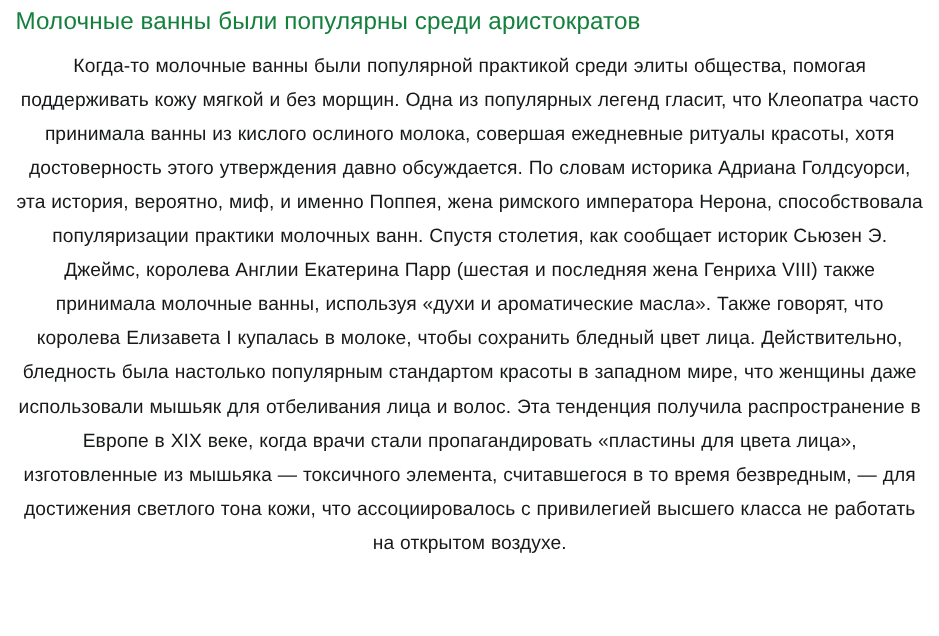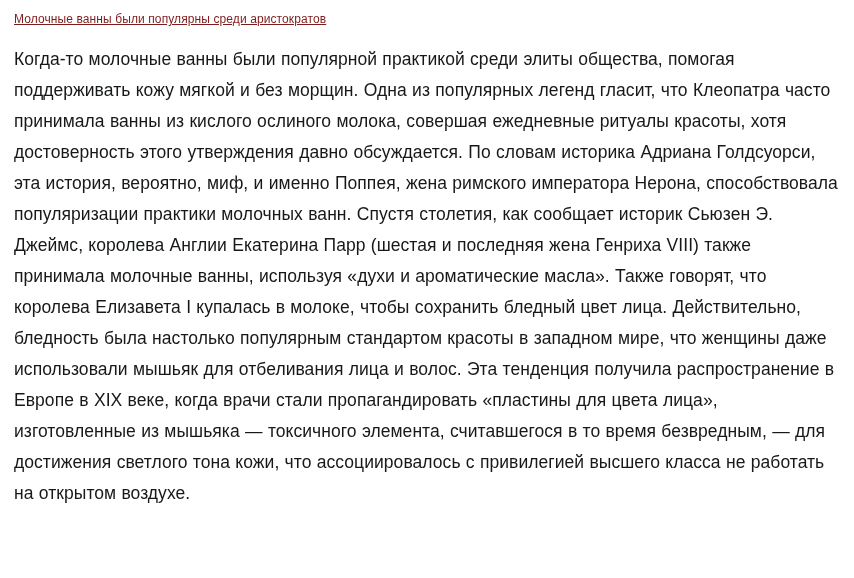--- a/index.html
+++ b/index.html
@@ -14,34 +14,33 @@
     color: #1a1a1a;
     overflow: hidden;
   }
   .article {
     box-sizing: border-box;
     width: 854px;
     height: 578px;
     padding: 8px 14px 0 14px;
   }
   .article-heading {
-    font-size: 12px;
+    font-size: 22px;
     font-weight: 400;
     line-height: 22px;
-    color: #7f1d1d;
+    color: #15803d;
     margin: 0 0 14px 0;
     letter-spacing: 0.1px;
-    text-decoration: underline;
   }
   .article-body {
     font-size: 17.5px;
     line-height: 31px;
     color: #16181a;
     margin: 0;
-    text-align: left;
+    text-align: center;
     letter-spacing: 0.05px;
     word-spacing: 0.4px;
   }
 </style>
 </head>
 <body>
 
 <div class="article">
   <h1 class="article-heading">Молочные ванны были популярны среди аристократов</h1>
   <p class="article-body">Когда-то молочные ванны были популярной практикой среди элиты общества, помогая поддерживать кожу мягкой и без морщин. Одна из популярных легенд гласит, что Клеопатра часто принимала ванны из кислого ослиного молока, совершая ежедневные ритуалы красоты, хотя достоверность этого утверждения давно обсуждается. По словам историка Адриана Голдсуорси, эта история, вероятно, миф, и именно Поппея, жена римского императора Нерона, способствовала популяризации практики молочных ванн. Спустя столетия, как сообщает историк Сьюзен Э. Джеймс, королева Англии Екатерина Парр (шестая и последняя жена Генриха VIII) также принимала молочные ванны, используя «духи и ароматические масла». Также говорят, что королева Елизавета I купалась в молоке, чтобы сохранить бледный цвет лица. Действительно, бледность была настолько популярным стандартом красоты в западном мире, что женщины даже использовали мышьяк для отбеливания лица и волос. Эта тенденция получила распространение в Европе в XIX веке, когда врачи стали пропагандировать «пластины для цвета лица», изготовленные из мышьяка — токсичного элемента, считавшегося в то время безвредным, — для достижения светлого тона кожи, что ассоциировалось с привилегией высшего класса не работать на открытом воздухе.</p>

